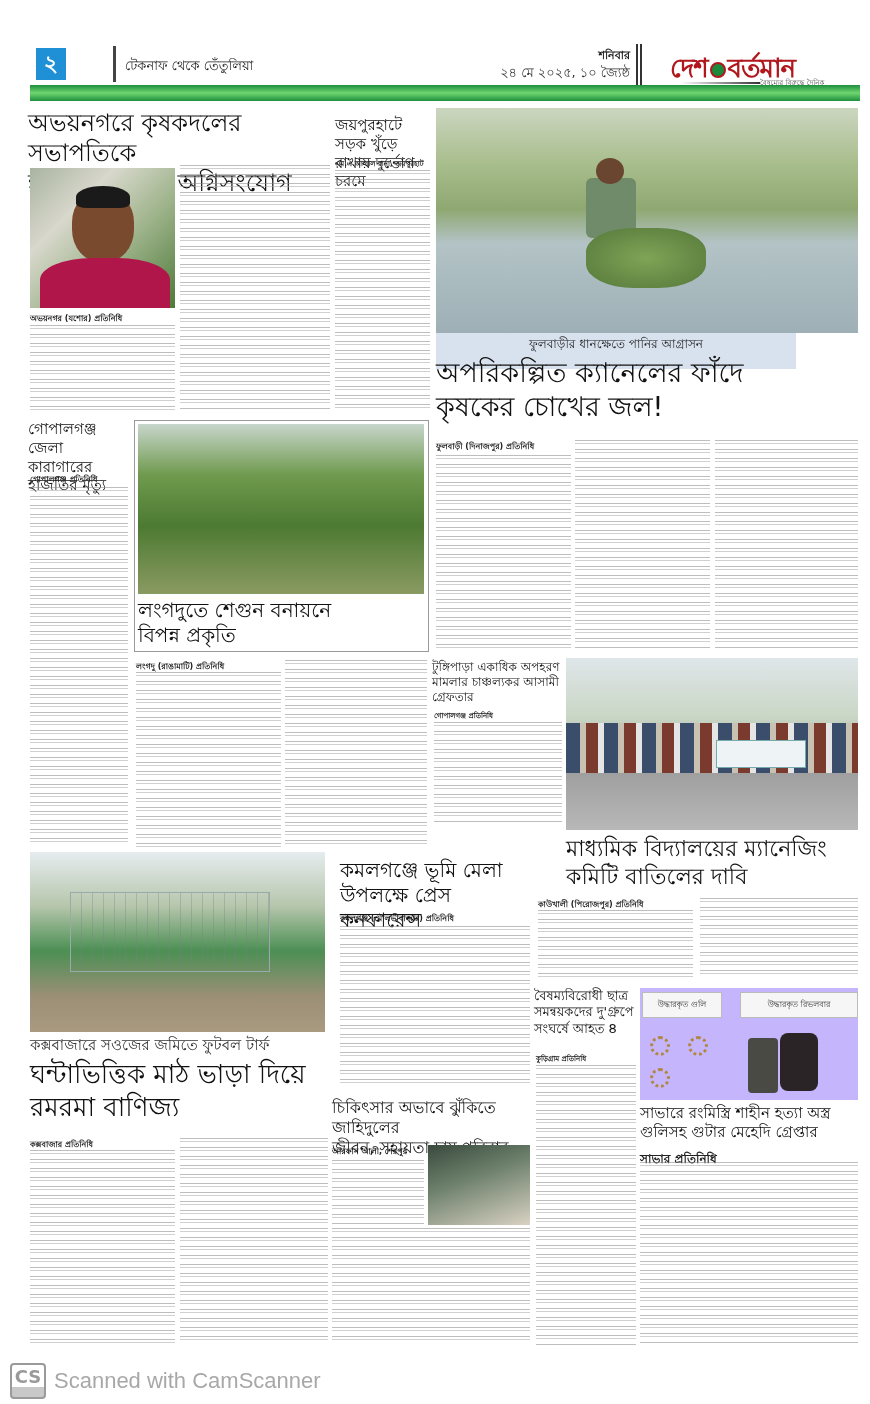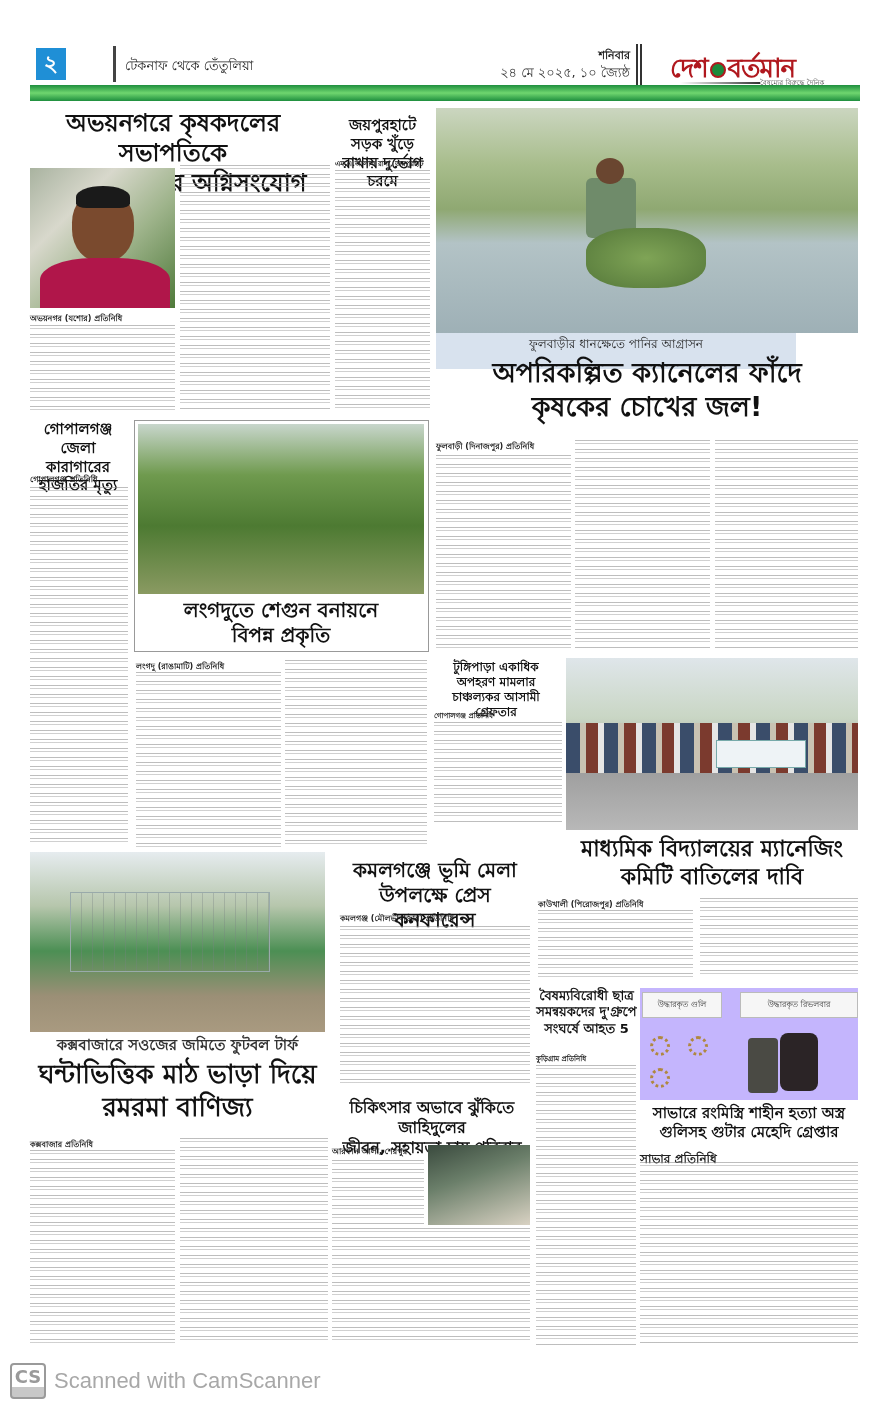--- a/index.html
+++ b/index.html
@@ -10,21 +10,21 @@
   .section-title { left: 125px; top: 56px; font-size: 13px; color: #222; }
   .day { left: 540px; top: 47px; width: 90px; text-align: right; font-size: 11px; font-weight: bold; color: #222; }
   .date { left: 500px; top: 63px; width: 130px; text-align: right; font-size: 13px; color: #333; }
   .dbar1 { left: 636px; top: 44px; width: 2px; height: 42px; background: #333; }
   .dbar2 { left: 640px; top: 44px; width: 2px; height: 42px; background: #333; }
   .logo { left: 670px; top: 48px; font-size: 26px; font-weight: bold; color: #b0181e; letter-spacing: -1px; }
   .logo .dot { display: inline-block; width: 16px; height: 16px; border-radius: 50%; border: 2px solid #b0181e; background: #1c8a3c; vertical-align: middle; margin: 0 2px; }
   .logo-line { left: 680px; top: 82px; width: 80px; height: 2px; background: linear-gradient(to right, #fff, #333); }
   .tagline { left: 760px; top: 77px; font-size: 7px; color: #444; }
   .greenbar { left: 30px; top: 85px; width: 830px; height: 16px; background: linear-gradient(to bottom, #1e8e3e, #6fd66f 50%, #1e8e3e); }
-  .headline { font-weight: bold; color: #111; text-align: center; line-height: 1.25; }
+  .headline { font-weight: normal; color: #111; line-height: 1.25; }
   .h-xl { font-size: 24px; }
   .h-lg { font-size: 20px; }
   .h-md { font-size: 15px; }
   .h-sm { font-size: 12px; }
   .byline { font-size: 8px; font-weight: bold; color: #222; }
   .lines { background: repeating-linear-gradient(to bottom, #888 0px, #888 1px, transparent 1px, transparent 3px, #aaa 3px, #aaa 4px, transparent 4px, transparent 9px); opacity: 0.55; }
   .photo { overflow: hidden; }
   .caption-bar { background: #d8e2ee; font-size: 12px; text-align: center; color: #222; }
   .boxed { border: 1px solid #999; }
   .watermark { left: 10px; top: 1363px; display: flex; align-items: center; gap: 8px; }
@@ -131,21 +131,21 @@
 
 <div class="abs headline" style="left:332px;top:1098px;width:200px;font-size:16px;">
   <div>চিকিৎসার অভাবে ঝুঁকিতে জাহিদুলের</div>
   <div>জীবন, সহায়তা চায় পরিবার</div>
 </div>
 <div class="abs byline" style="left:332px;top:1145px;">আরফান আলী, শেরপুর</div>
 <div class="abs photo" style="left:428px;top:1145px;width:102px;height:80px;background:linear-gradient(160deg,#3a4a3e 0%,#6b7f6a 40%,#d9d2c3 100%);"></div>
 <div class="abs lines" style="left:332px;top:1160px;width:92px;height:65px;"></div>
 <div class="abs lines" style="left:332px;top:1228px;width:198px;height:117px;"></div>
 
-<div class="abs headline h-sm" style="left:534px;top:988px;width:105px;font-size:13px;">বৈষম্যবিরোধী ছাত্র সমন্বয়কদের দু'গ্রুপে সংঘর্ষে আহত 5</div>
+<div class="abs headline h-sm" style="left:534px;top:988px;width:105px;font-size:13px;">বৈষম্যবিরোধী ছাত্র সমন্বয়কদের দু'গ্রুপে সংঘর্ষে আহত 8</div>
 <div class="abs byline" style="left:536px;top:1053px;font-size:7px;">কুড়িগ্রাম প্রতিনিধি</div>
 <div class="abs lines" style="left:536px;top:1065px;width:100px;height:280px;"></div>
 
 <div class="abs photo" style="left:640px;top:988px;width:218px;height:112px;background:#c4b5fd;">
   <div class="abs" style="left:2px;top:4px;width:80px;height:26px;background:#f6f6f6;border:1px solid #bbb;font-size:8px;text-align:center;line-height:24px;color:#333;">উদ্ধারকৃত গুলি</div>
   <div class="abs" style="left:100px;top:4px;width:118px;height:26px;background:#f6f6f6;border:1px solid #bbb;font-size:8px;text-align:center;line-height:24px;color:#333;">উদ্ধারকৃত রিভলবার</div>
   <div class="abs" style="left:10px;top:48px;width:20px;height:20px;border-radius:50%;border:3px dotted #b08840;"></div>
   <div class="abs" style="left:48px;top:48px;width:20px;height:20px;border-radius:50%;border:3px dotted #b08840;"></div>
   <div class="abs" style="left:10px;top:80px;width:20px;height:20px;border-radius:50%;border:3px dotted #b08840;"></div>
   <div class="abs" style="left:108px;top:50px;width:30px;height:55px;background:#4a4a44;border-radius:4px;"></div>

